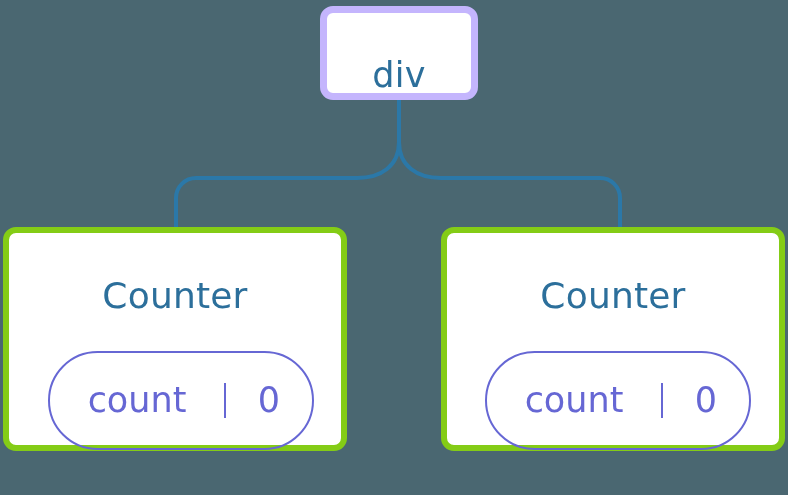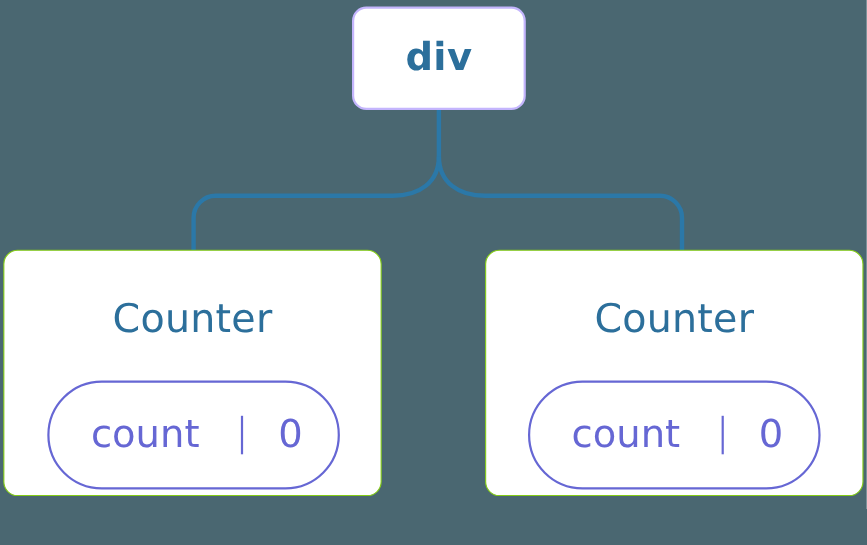--- a/index.html
+++ b/index.html
@@ -32,42 +32,41 @@
 
   
   .node-root {
     position: absolute;
     left: 320px;
     top: 6px;
     width: 158px;
     height: 94px;
     box-sizing: border-box;
     background: #ffffff;
-    border: 2px solid #c4b5fd;
+    border: 7px solid #c4b5fd;
     border-radius: 13px;
     display: flex;
-    align-items: center;
+    align-items: flex-end;
     justify-content: center;
-    font-weight: bold;
   }
   .node-root-label {
     font-size: 35px;
     color: #2c6f9b;
     letter-spacing: 0.3px;
     line-height: 1;
   }
 
   
   .card {
     position: absolute;
     top: 227px;
     height: 224px;
     box-sizing: border-box;
     background: #ffffff;
-    border: 1px solid #84cc16;
+    border: 6px solid #84cc16;
     border-radius: 13px;
   }
   .card-left  { left: 3px;   width: 344px; }
   .card-right { left: 441px; width: 344px; }
 
   .card-title {
     position: absolute;
     top: 45px;
     left: 0;
     right: 0;

